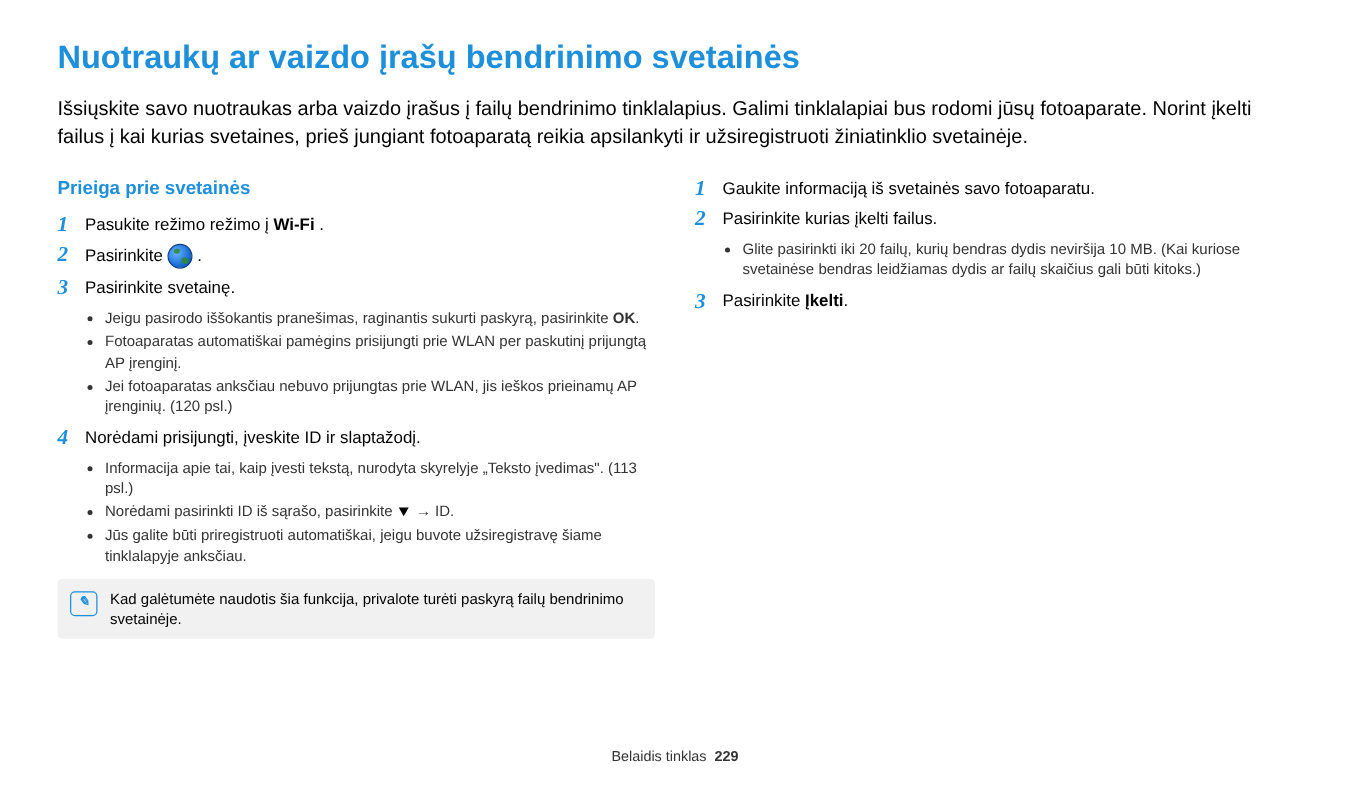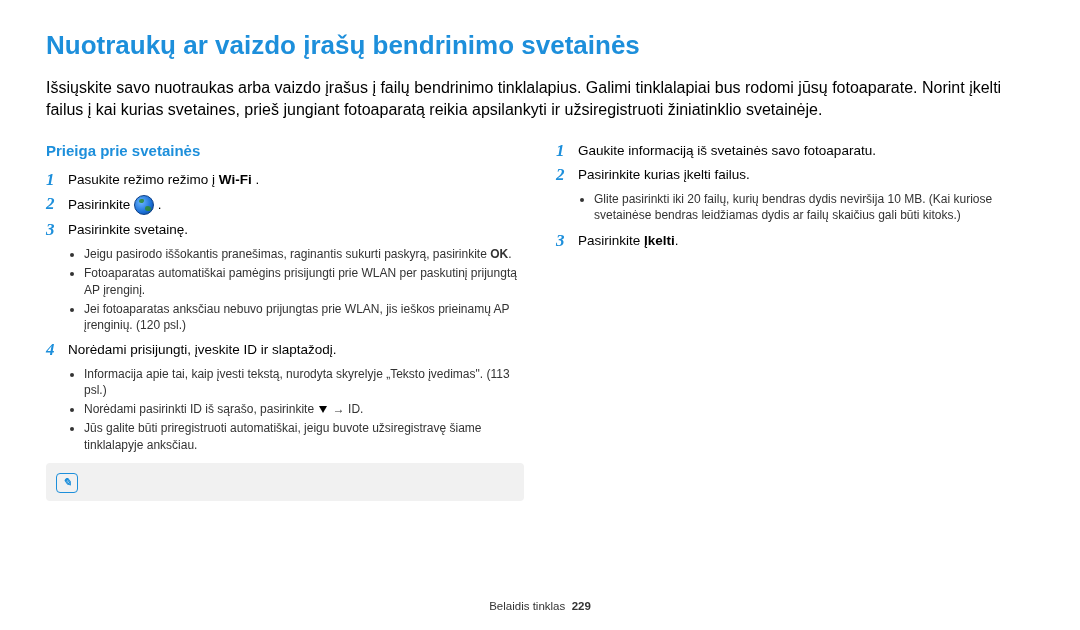--- a/index.html
+++ b/index.html
@@ -195,20 +195,21 @@
       <ul class="sub">
         <li>Informacija apie tai, kaip įvesti tekstą, nurodyta skyrelyje „Teksto įvedimas". (113 psl.)</li>
         <li>
           <span>Norėdami pasirinkti ID iš sąrašo, pasirinkite </span><span class="nested-down"></span><span> → ID.</span>
         </li>
         <li>Jūs galite būti priregistruoti automatiškai, jeigu buvote užsiregistravę šiame tinklalapyje anksčiau.</li>
       </ul>
 
       <div class="note-box">
         <div class="note-icon">✎</div>
+        <div>Kad galėtumėte naudotis šia funkcija, privalote turėti paskyrą failų bendrinimo svetainėje.</div>
       </div>
     </div>
 
     <div class="col">
 
       <div class="step">
         <div class="step-num">1</div>
         <div class="step-text">Gaukite informaciją iš svetainės savo fotoaparatu.</div>
       </div>
 

